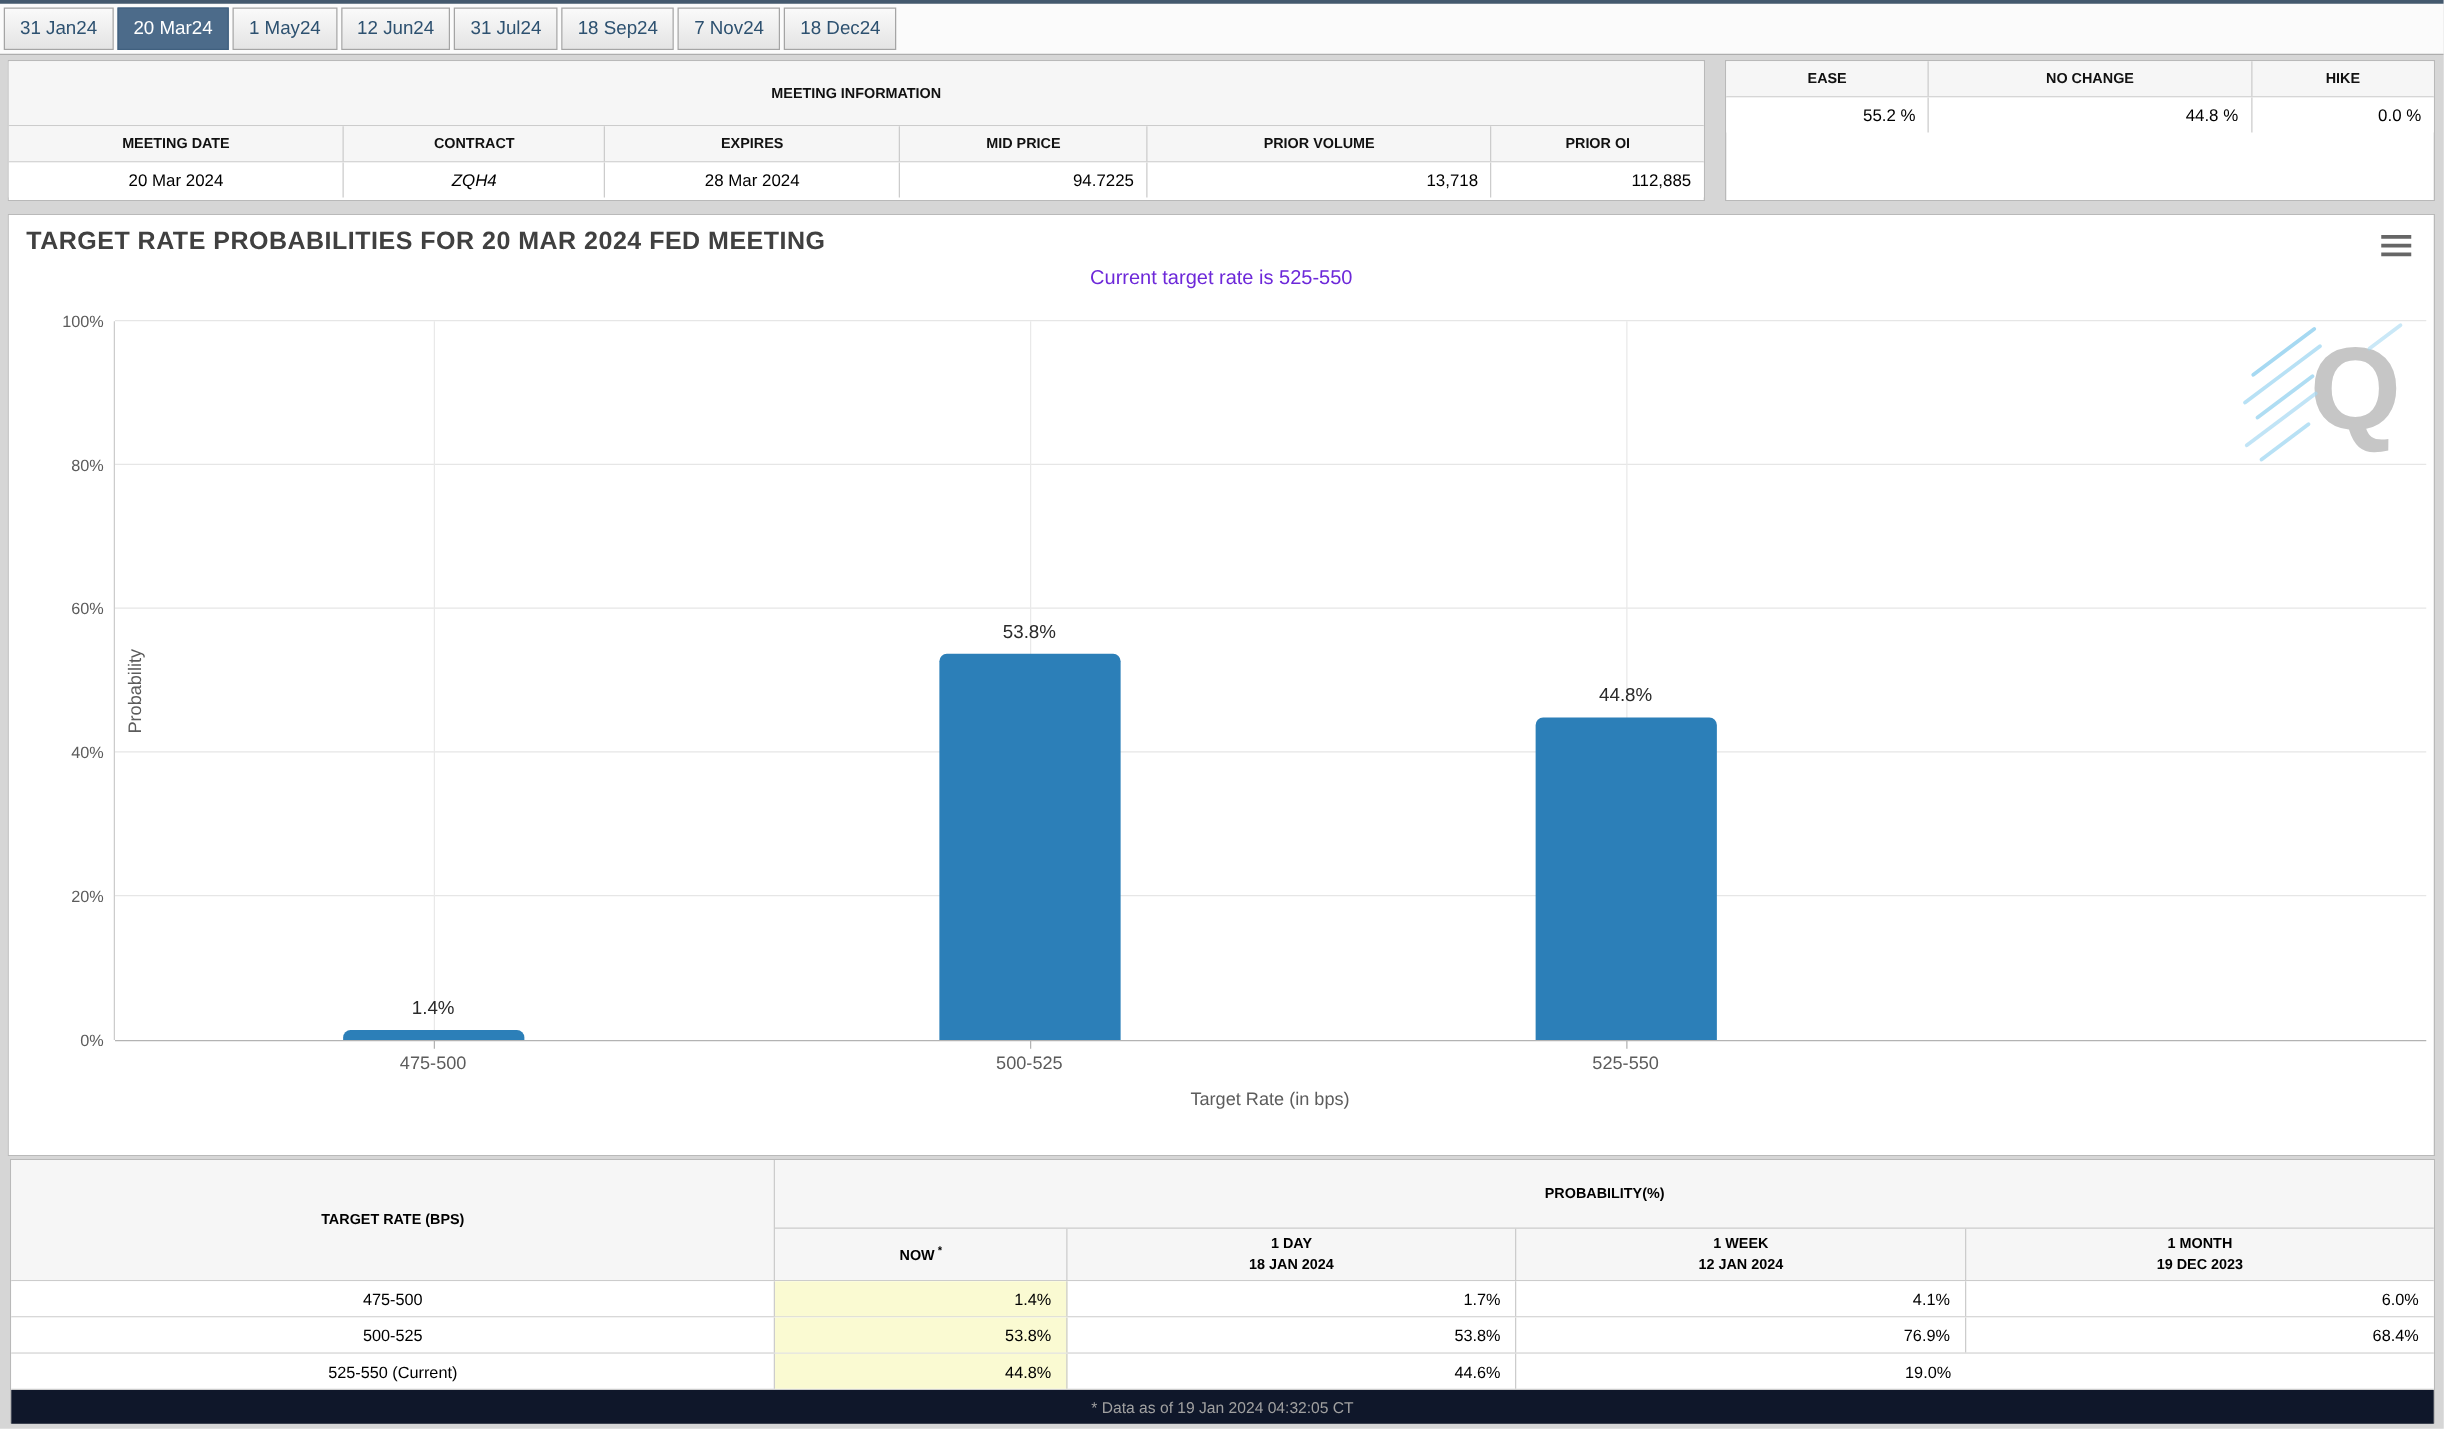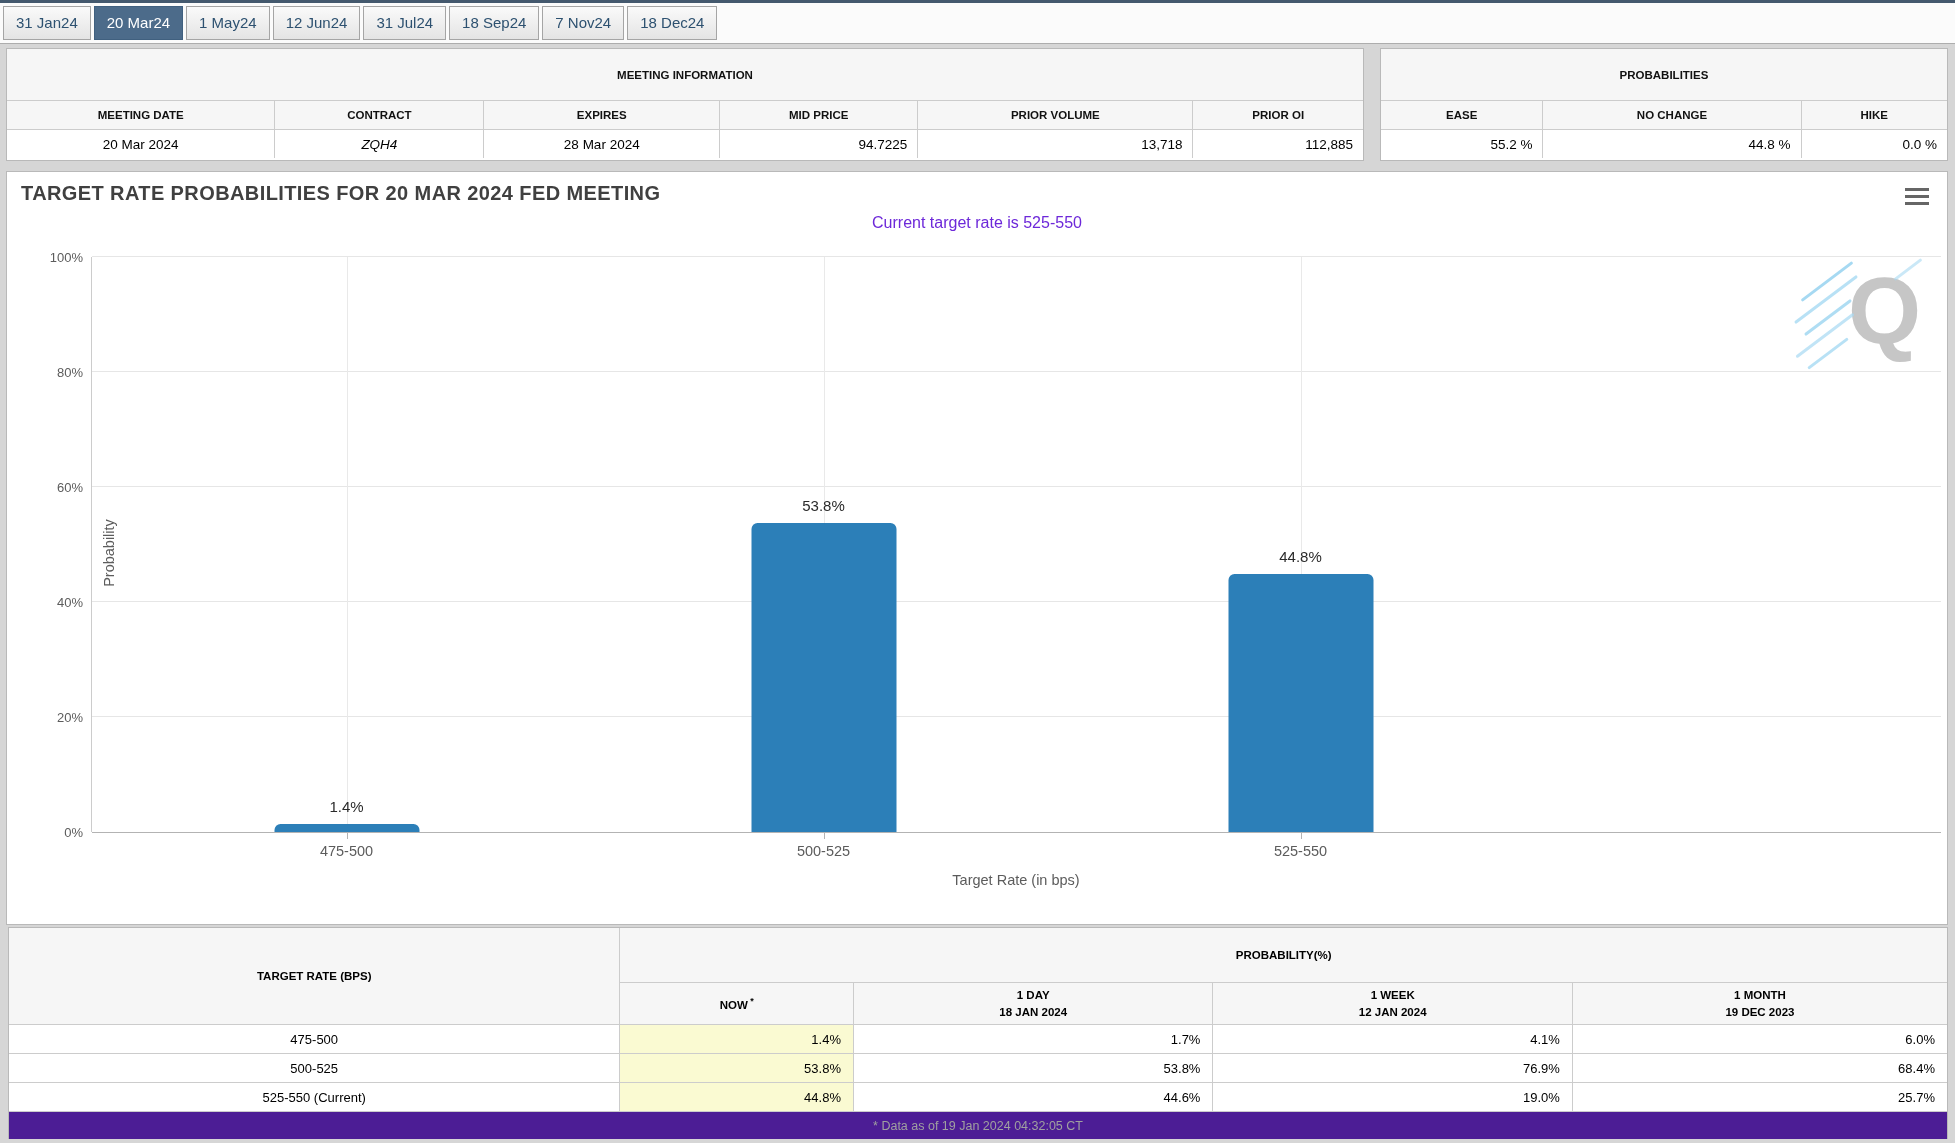--- a/index.html
+++ b/index.html
@@ -125,21 +125,21 @@
   .ht-sub sup { font-size:9px; vertical-align:super; }
   .ht-row { display:flex; height:29px; border-bottom:1px solid #cccccc; background:#fff; }
   .ht-cell {
     border-right:1px solid #cccccc;
     display:flex; align-items:center; font-size:13px; color:#000;
   }
   .ht-cell:last-child { border-right:none; }
   .ht-cell.lbl { justify-content:center; }
   .ht-cell.num { justify-content:flex-end; padding-right:12px; }
   .ht-foot {
-    height:27px; background:#4c1d95;
+    height:27px; background:#0f172a;
     display:flex; align-items:center; justify-content:center;
     font-size:12.5px; color:#a0a0a0;
   }
 </style>
 </head>
 <body>
 
 <div class="tabbar" id="tabbar">
     <div class="tab">31 Jan24</div>
     <div class="tab active">20 Mar24</div>
@@ -165,21 +165,20 @@
       <div class="cell val" style="width: 19.8%; text-align: center;">20 Mar 2024</div>
       <div class="cell val" style="width: 15.4%; font-style: italic;">ZQH4</div>
       <div class="cell val" style="width: 17.4%;">28 Mar 2024</div>
       <div class="cell val right" style="width: 14.6%;">94.7225</div>
       <div class="cell val right" style="width: 20.3%;">13,718</div>
       <div class="cell val right" style="width: 12.5%;">112,885</div>
     </div>
 </div>
 
 <div class="panel" id="prob-table">
-  <div class="tbl-title">PROBABILITIES</div>
   <div class="tbl-head" id="ps-head">
       <div class="cell" style="width: 28.7%;">EASE</div>
       <div class="cell" style="width: 45.6%;">NO CHANGE</div>
       <div class="cell" style="width: 25.7%;">HIKE</div>
     </div>
   <div class="tbl-vals" id="ps-vals">
       <div class="cell val right" style="width: 28.7%;">55.2 %</div>
       <div class="cell val right" style="width: 45.6%;">44.8 %</div>
       <div class="cell val right" style="width: 25.7%;">0.0 %</div>
     </div>
@@ -280,17 +279,16 @@
         <div class="ht-cell num" style="width: 12.05%; background: rgb(250, 250, 210);">53.8%</div>
         <div class="ht-cell num" style="width: 18.55%;">53.8%</div>
         <div class="ht-cell num" style="width: 18.55%;">76.9%</div>
         <div class="ht-cell num" style="width: 19.3%;">68.4%</div>
       </div>
       <div class="ht-row">
         <div class="ht-cell lbl" style="width: 31.55%;">525-550 (Current)</div>
         <div class="ht-cell num" style="width: 12.05%; background: rgb(250, 250, 210);">44.8%</div>
         <div class="ht-cell num" style="width: 18.55%;">44.6%</div>
         <div class="ht-cell num" style="width: 18.55%;">19.0%</div>
-        <div class="ht-cell num" style="width: 19.3%;">25.7%</div>
       </div>
     </div>
   <div class="ht-foot">* Data as of 19 Jan 2024 04:32:05 CT</div>
 </div>
 
 </body></html>

